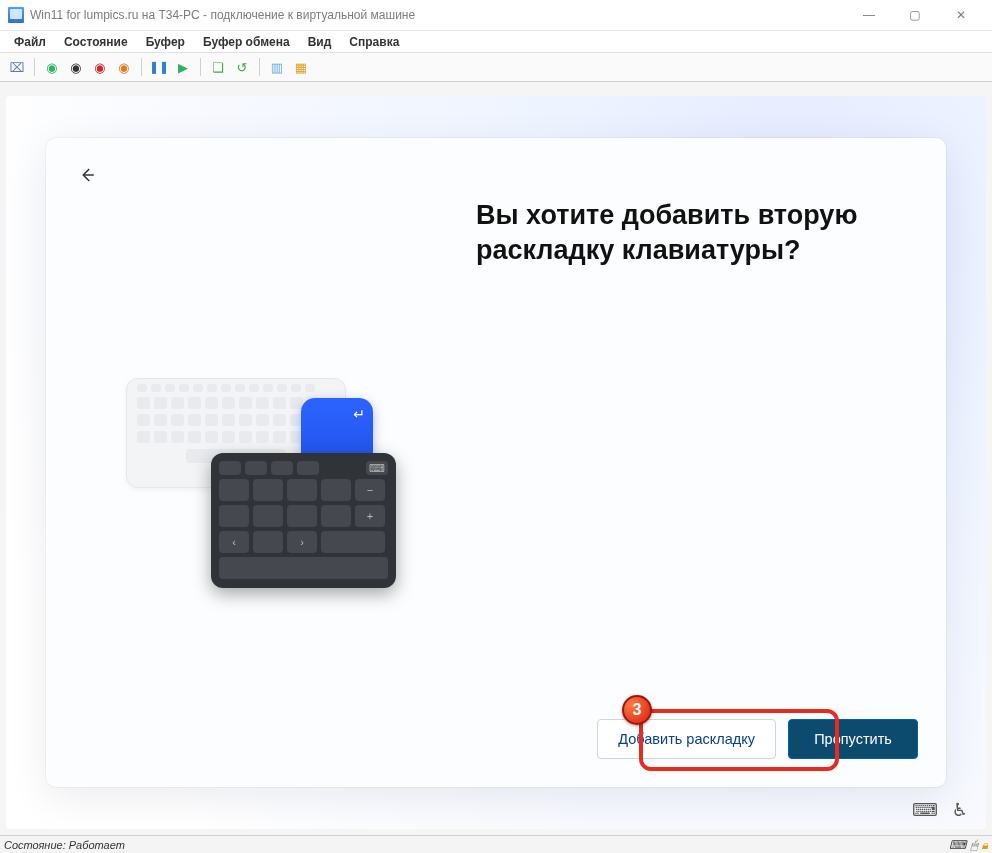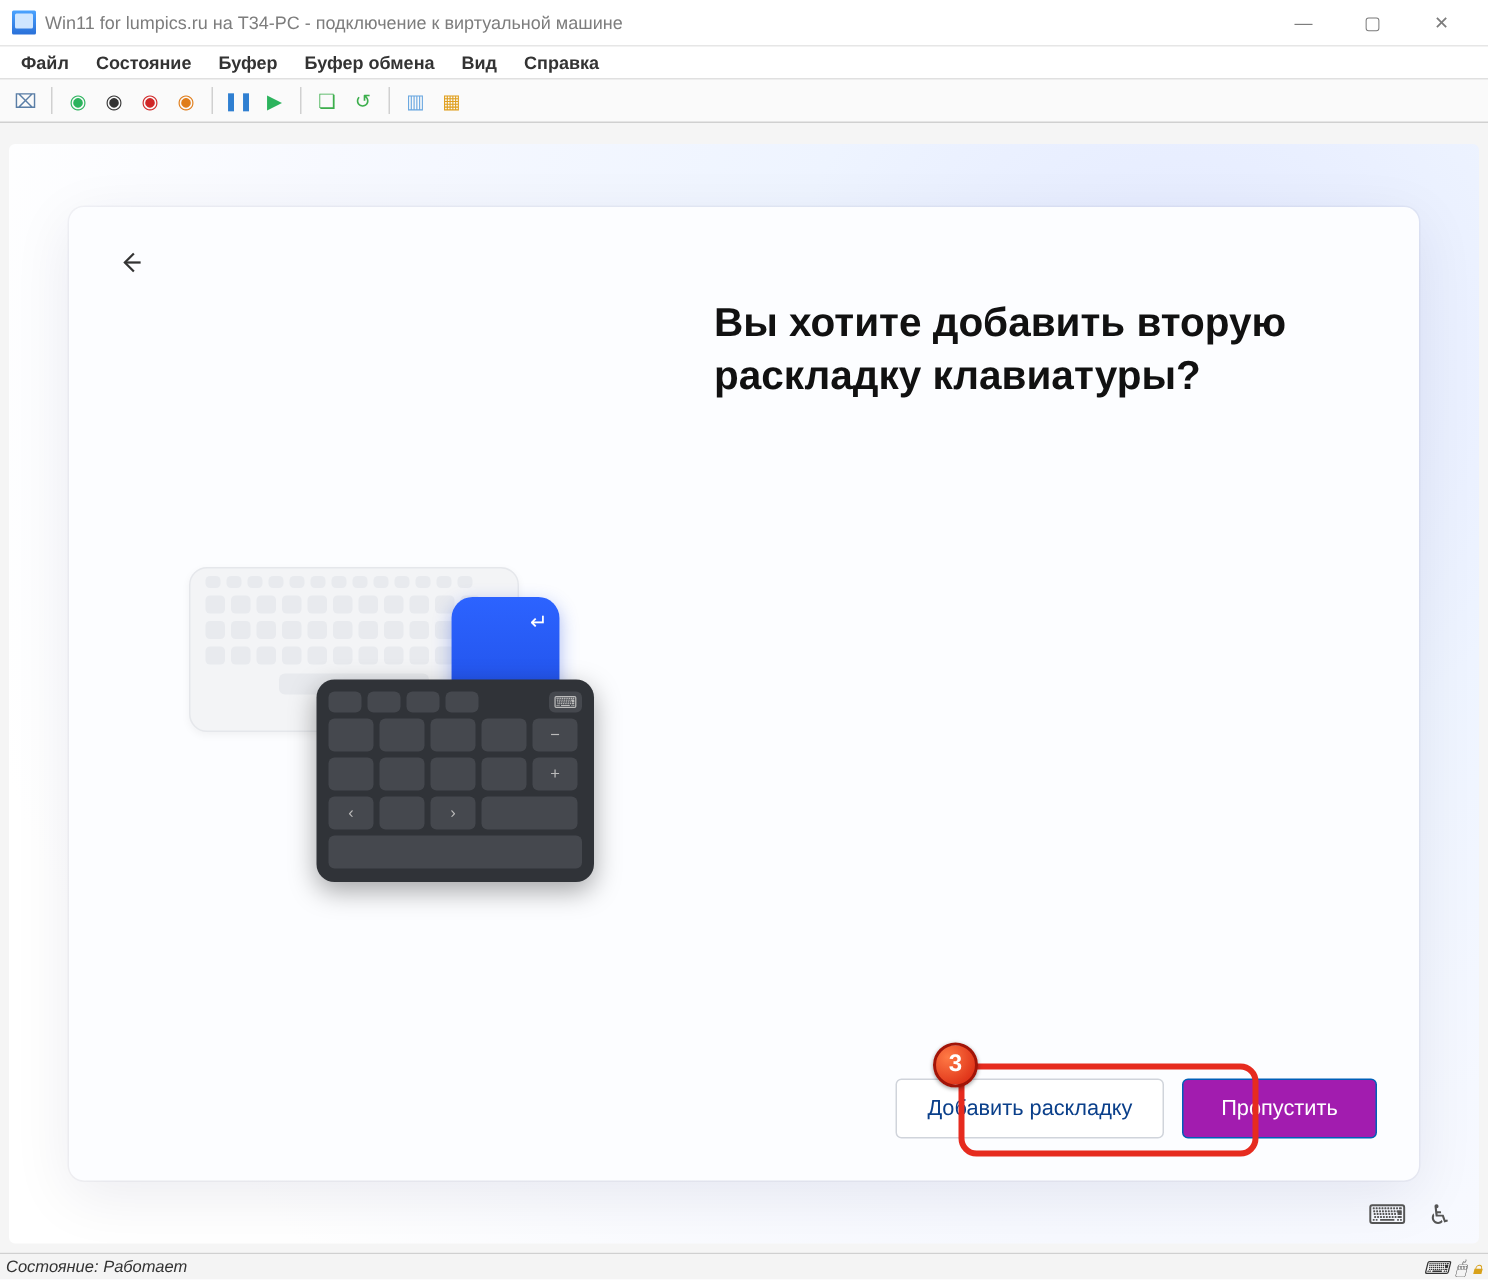--- a/index.html
+++ b/index.html
@@ -67,21 +67,21 @@
   .kb-dark .drow { display:flex; gap:4px; margin-bottom:4px; }
   .kb-dark .dkey { background:#45484e; border-radius:4px; width:30px; height:22px; display:flex; align-items:center; justify-content:center; color:#bbb; font-size:11px; }
   .kb-dark .dkey.sm { width:22px; height:14px; }
   .kb-dark .dkey.w2 { width:64px; }
   .kb-dark .dkey.wfull { width:100%; }
 
   
   .actions { position:absolute; right:28px; bottom:28px; display:flex; gap:12px; align-items:center; }
   .btn { height:40px; padding:0 20px; border-radius:4px; font-size:14.5px; display:flex; align-items:center; justify-content:center; cursor:default; }
   .btn-outline { background:#fff; color:#0a3f8a; border:1px solid #d0d4db; }
-  .btn-primary { background:#a21caf; color:#fff; border:1px solid #005fb8; min-width:130px; }
+  .btn-primary { background:#0c4a6e; color:#fff; border:1px solid #005fb8; min-width:130px; }
   .annot { position:absolute; border:4px solid #e62b1f; border-radius:12px; pointer-events:none; }
   .annot-box { left:593px; bottom:16px; width:200px; height:62px; }
   .annot-badge {
     position:absolute; left:576px; bottom:62px; width:30px; height:30px; border-radius:50%;
     background:radial-gradient(circle at 30% 30%, #ff7a45, #d61f0c);
     color:#fff; font-weight:700; font-size:16px; display:flex; align-items:center; justify-content:center;
     border:2px solid #a11408; box-shadow:0 1px 3px rgba(0,0,0,0.4);
   }
 
   .oobe-tray { position:absolute; right:18px; bottom:8px; display:flex; gap:14px; color:#555; font-size:18px; }

